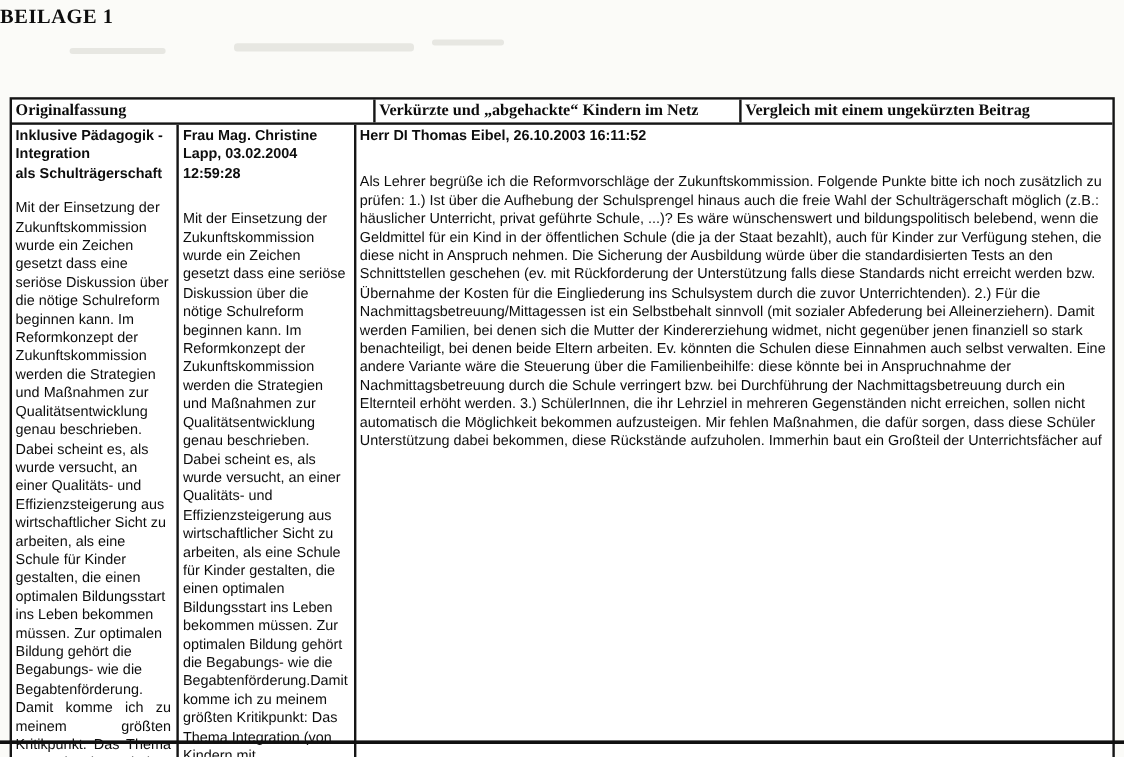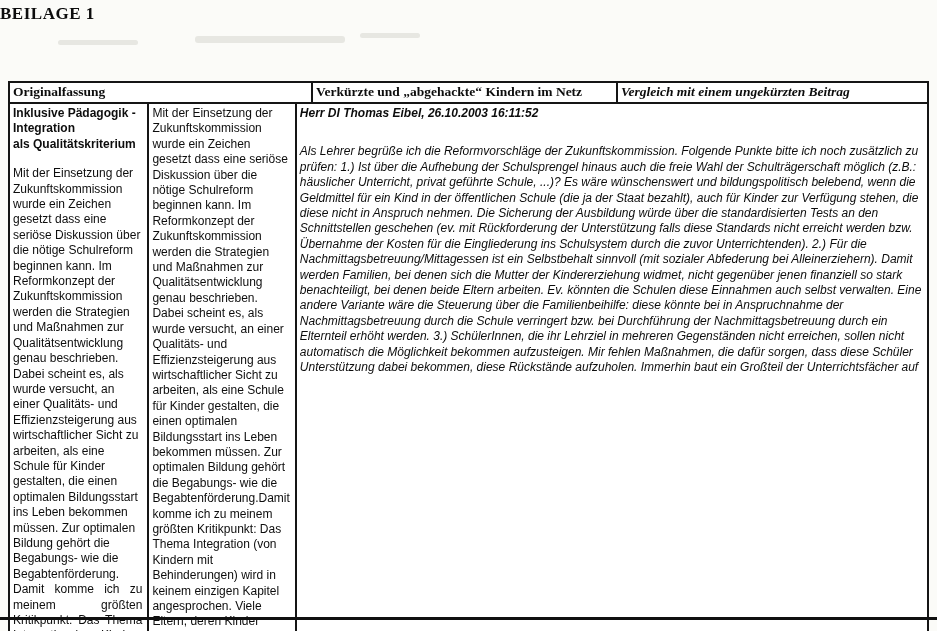--- a/index.html
+++ b/index.html
@@ -27,21 +27,21 @@
   }
   .thead { display:flex; flex:0 0 auto; border-bottom:2px solid #151515; }
   .th {
     font-family:"Liberation Serif", serif;
     font-weight:bold; font-size:13.5px;
     padding:1px 4px 2px 3px; box-sizing:border-box;
     white-space:nowrap; overflow:hidden;
   }
   .c1 { width:303px; }
   .c2 { width:305px; }
-  .c3 { flex:1 1 auto;font-style:italic; }
+  .c3 { flex:1 1 auto; }
   .th.c1, .th.c2, .td.c1, .td.c2 { border-right:2px solid #151515; }
   .tbody { display:flex; flex:1 1 auto; overflow:hidden;justify-content:center; }
   .td {
     box-sizing:border-box;
     padding:2px 5px 0 3px;
     font-size:12px; line-height:15.4px;
   }
   .bold { font-weight:bold; }
   .gap-after-head { margin-bottom:23px; }
   .gap-after-head-sm { margin-bottom:14px; }
@@ -63,27 +63,28 @@
 <div class="cmp-table">
   <div class="thead">
     <div class="th c1">Originalfassung</div>
     <div class="th c2">Verkürzte und „abgehackte“ Kindern im Netz</div>
     <div class="th c3">Vergleich mit einem ungekürzten Beitrag</div>
   </div>
   <div class="tbody">
 
     <div class="td c1">
       <div class="bold">Inklusive Pädagogik - Integration</div>
-      <div class="bold gap-after-head-sm">als Qualitätskriterium</div>
+      <div class="bold gap-after-head-sm">als Schulträgerschaft</div>
       <div>Mit der Einsetzung der Zukunftskommission wurde ein Zeichen gesetzt dass eine seriöse Diskussion über die nötige Schulreform beginnen kann. Im Reformkonzept der Zukunftskommission werden die Strategien und Maßnahmen zur Qualitätsentwicklung genau beschrieben. Dabei scheint es, als wurde versucht, an einer Qualitäts- und Effizienzsteigerung aus wirtschaftlicher Sicht zu arbeiten, als eine Schule für Kinder gestalten, die einen optimalen Bildungsstart ins Leben bekommen müssen. Zur optimalen Bildung gehört die Begabungs- wie die Begabtenförderung.</div>
       <div class="justify"><span>Damit komme ich zu meinem größten Kritikpunkt: Das Thema </span><span class="u">Integration</span><span> (von Kindern mit Behinderungen) wird in keinem einzigen Kapitel angesprochen. Viele Eltern, deren Kinder starke Leistungsschwächen oder Behinderungen haben, PädagogInnen aus dem Bereich der Integration, Interessensvertretungen für Kinder mit Behinderungen und Elternverbände, haben wieder das Gefühl, als müssten sie um das Recht für Integration zu kämpfen beginnen. Schule soll zu einem Kompetenzzentrum umgebaut werden. Dies bringt Autonomie und Dezentralisierung mit sich. Wo werden dann Förderungen für Integrationsschulen, für die Begabungsförderung herkommen?</span></div>
 
     </div>
 
     <div class="td c2">
+      <div class="bold gap-after-head">Frau Mag. Christine Lapp, 03.02.2004 12:59:28</div>
       <div class="gap-para">Mit der Einsetzung der Zukunftskommission wurde ein Zeichen gesetzt dass eine seriöse Diskussion über die nötige Schulreform beginnen kann. Im Reformkonzept der Zukunftskommission werden die Strategien und Maßnahmen zur Qualitätsentwicklung genau beschrieben. Dabei scheint es, als wurde versucht, an einer Qualitäts- und Effizienzsteigerung aus wirtschaftlicher Sicht zu arbeiten, als eine Schule für Kinder gestalten, die einen optimalen Bildungsstart ins Leben bekommen müssen. Zur optimalen Bildung gehört die Begabungs- wie die Begabtenförderung.Damit komme ich zu meinem größten Kritikpunkt: Das Thema Integration (von Kindern mit Behinderungen) wird in keinem einzigen Kapitel angesprochen. Viele Eltern, deren Kinder starke Leistungsschwächen oder Behinderungen haben, PädagogInnen aus dem Bereich der Integration, Interessensvertretungen für Kinder mit Behinderungen und Elternverbände, haben das Gefühl, als müssten sie um das Recht für Integration zu kämpfen beginnen. Forts. folgt...</div>
 
     </div>
 
     <div class="td c3">
       <div class="bold gap-after-head">Herr DI Thomas Eibel, 26.10.2003 16:11:52</div>
       <div>Als Lehrer begrüße ich die Reformvorschläge der Zukunftskommission. Folgende Punkte bitte ich noch zusätzlich zu prüfen: 1.) Ist über die Aufhebung der Schulsprengel hinaus auch die freie Wahl der Schulträgerschaft möglich (z.B.: häuslicher Unterricht, privat geführte Schule, ...)? Es wäre wünschenswert und bildungspolitisch belebend, wenn die Geldmittel für ein Kind in der öffentlichen Schule (die ja der Staat bezahlt), auch für Kinder zur Verfügung stehen, die diese nicht in Anspruch nehmen. Die Sicherung der Ausbildung würde über die standardisierten Tests an den Schnittstellen geschehen (ev. mit Rückforderung der Unterstützung falls diese Standards nicht erreicht werden bzw. Übernahme der Kosten für die Eingliederung ins Schulsystem durch die zuvor Unterrichtenden). 2.) Für die Nachmittagsbetreuung/Mittagessen ist ein Selbstbehalt sinnvoll (mit sozialer Abfederung bei Alleinerziehern). Damit werden Familien, bei denen sich die Mutter der Kindererziehung widmet, nicht gegenüber jenen finanziell so stark benachteiligt, bei denen beide Eltern arbeiten. Ev. könnten die Schulen diese Einnahmen auch selbst verwalten. Eine andere Variante wäre die Steuerung über die Familienbeihilfe: diese könnte bei in Anspruchnahme der Nachmittagsbetreuung durch die Schule verringert bzw. bei Durchführung der Nachmittagsbetreuung durch ein Elternteil erhöht werden. 3.) SchülerInnen, die ihr Lehrziel in mehreren Gegenständen nicht erreichen, sollen nicht automatisch die Möglichkeit bekommen aufzusteigen. Mir fehlen Maßnahmen, die dafür sorgen, dass diese Schüler Unterstützung dabei bekommen, diese Rückstände aufzuholen. Immerhin baut ein Großteil der Unterrichtsfächer auf</div>
     </div>
 
   </div>

